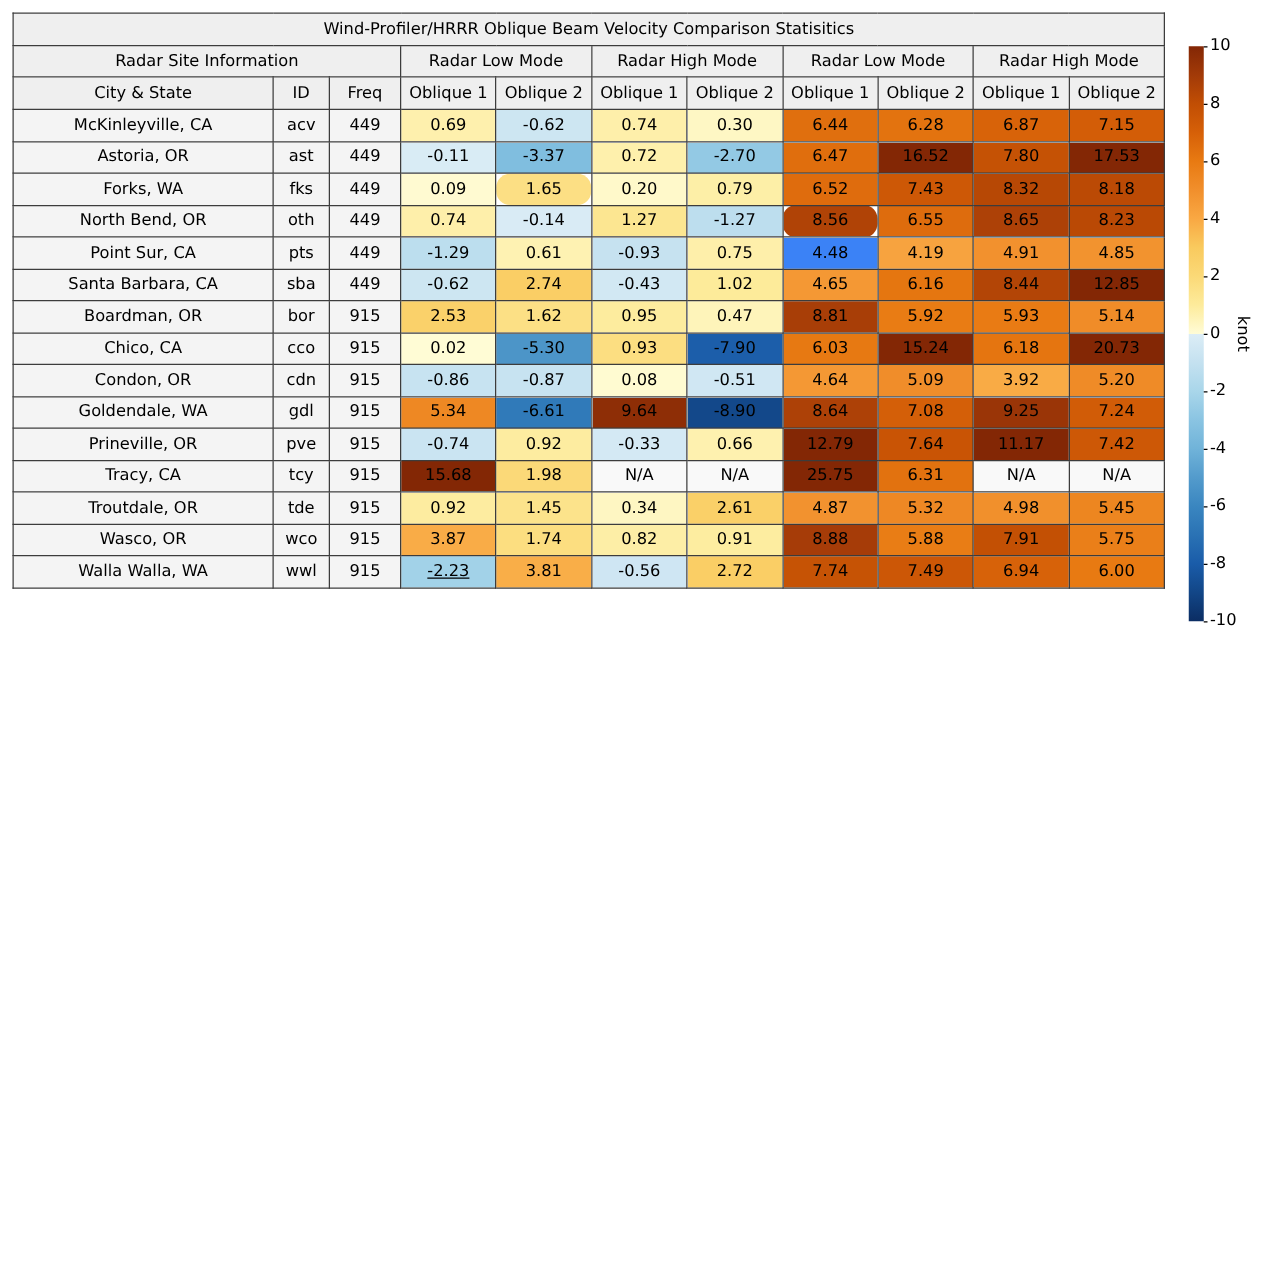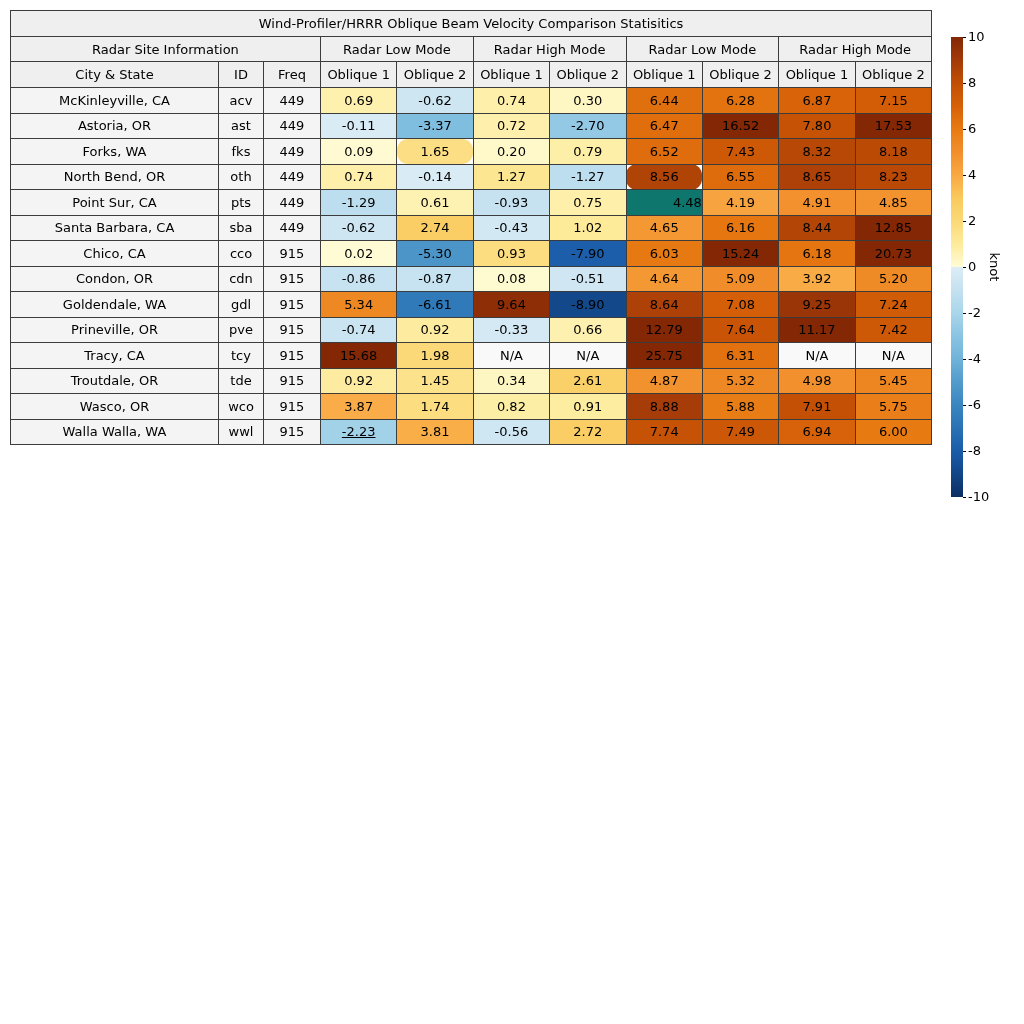--- a/index.html
+++ b/index.html
@@ -164,37 +164,50 @@
           <td style="background: rgb(186, 73, 5);">8.23</td>
         </tr>
         <tr>
           <td class="info">Point Sur, CA</td>
           <td class="info">pts</td>
           <td class="info">449</td>
           <td style="background: rgb(188, 222, 238);">-1.29</td>
           <td style="background: rgb(254, 242, 178);">0.61</td>
           <td style="background: rgb(198, 226, 240);">-0.93</td>
           <td style="background: rgb(254, 239, 170);">0.75</td>
-          <td style="background: #0f766e; text-align: right;">4.48</td>
+          <td style="background: #3b82f6;">4.48</td>
           <td style="background: rgb(247, 163, 63);">4.19</td>
           <td style="background: rgb(242, 145, 46);">4.91</td>
           <td style="background: rgb(242, 147, 47);">4.85</td>
         </tr>
         <tr>
           <td class="info">Santa Barbara, CA</td>
           <td class="info">sba</td>
           <td class="info">449</td>
           <td style="background: rgb(205, 230, 242);">-0.62</td>
           <td style="background: rgb(250, 206, 101);">2.74</td>
           <td style="background: rgb(210, 232, 243);">-0.43</td>
           <td style="background: rgb(253, 235, 154);">1.02</td>
           <td style="background: rgb(244, 152, 52);">4.65</td>
           <td style="background: rgb(229, 118, 16);">6.16</td>
           <td style="background: rgb(179, 69, 6);">8.44</td>
           <td style="background: rgb(131, 39, 5);">12.85</td>
+        </tr>
+        <tr>
+          <td class="info">Boardman, OR</td>
+          <td class="info">bor</td>
+          <td class="info">915</td>
+          <td style="background: rgb(250, 209, 106);">2.53</td>
+          <td style="background: rgb(252, 224, 133);">1.62</td>
+          <td style="background: rgb(253, 236, 158);">0.95</td>
+          <td style="background: rgb(254, 244, 186);">0.47</td>
+          <td style="background: rgb(168, 62, 7);">8.81</td>
+          <td style="background: rgb(233, 124, 20);">5.92</td>
+          <td style="background: rgb(233, 123, 20);">5.93</td>
+          <td style="background: rgb(240, 140, 40);">5.14</td>
         </tr>
         <tr>
           <td class="info">Chico, CA</td>
           <td class="info">cco</td>
           <td class="info">915</td>
           <td style="background: rgb(255, 252, 213);">0.02</td>
           <td style="background: rgb(76, 149, 200);">-5.30</td>
           <td style="background: rgb(252, 222, 129);">0.93</td>
           <td style="background: rgb(28, 94, 170);">-7.90</td>
           <td style="background: rgb(231, 121, 18);">6.03</td>

